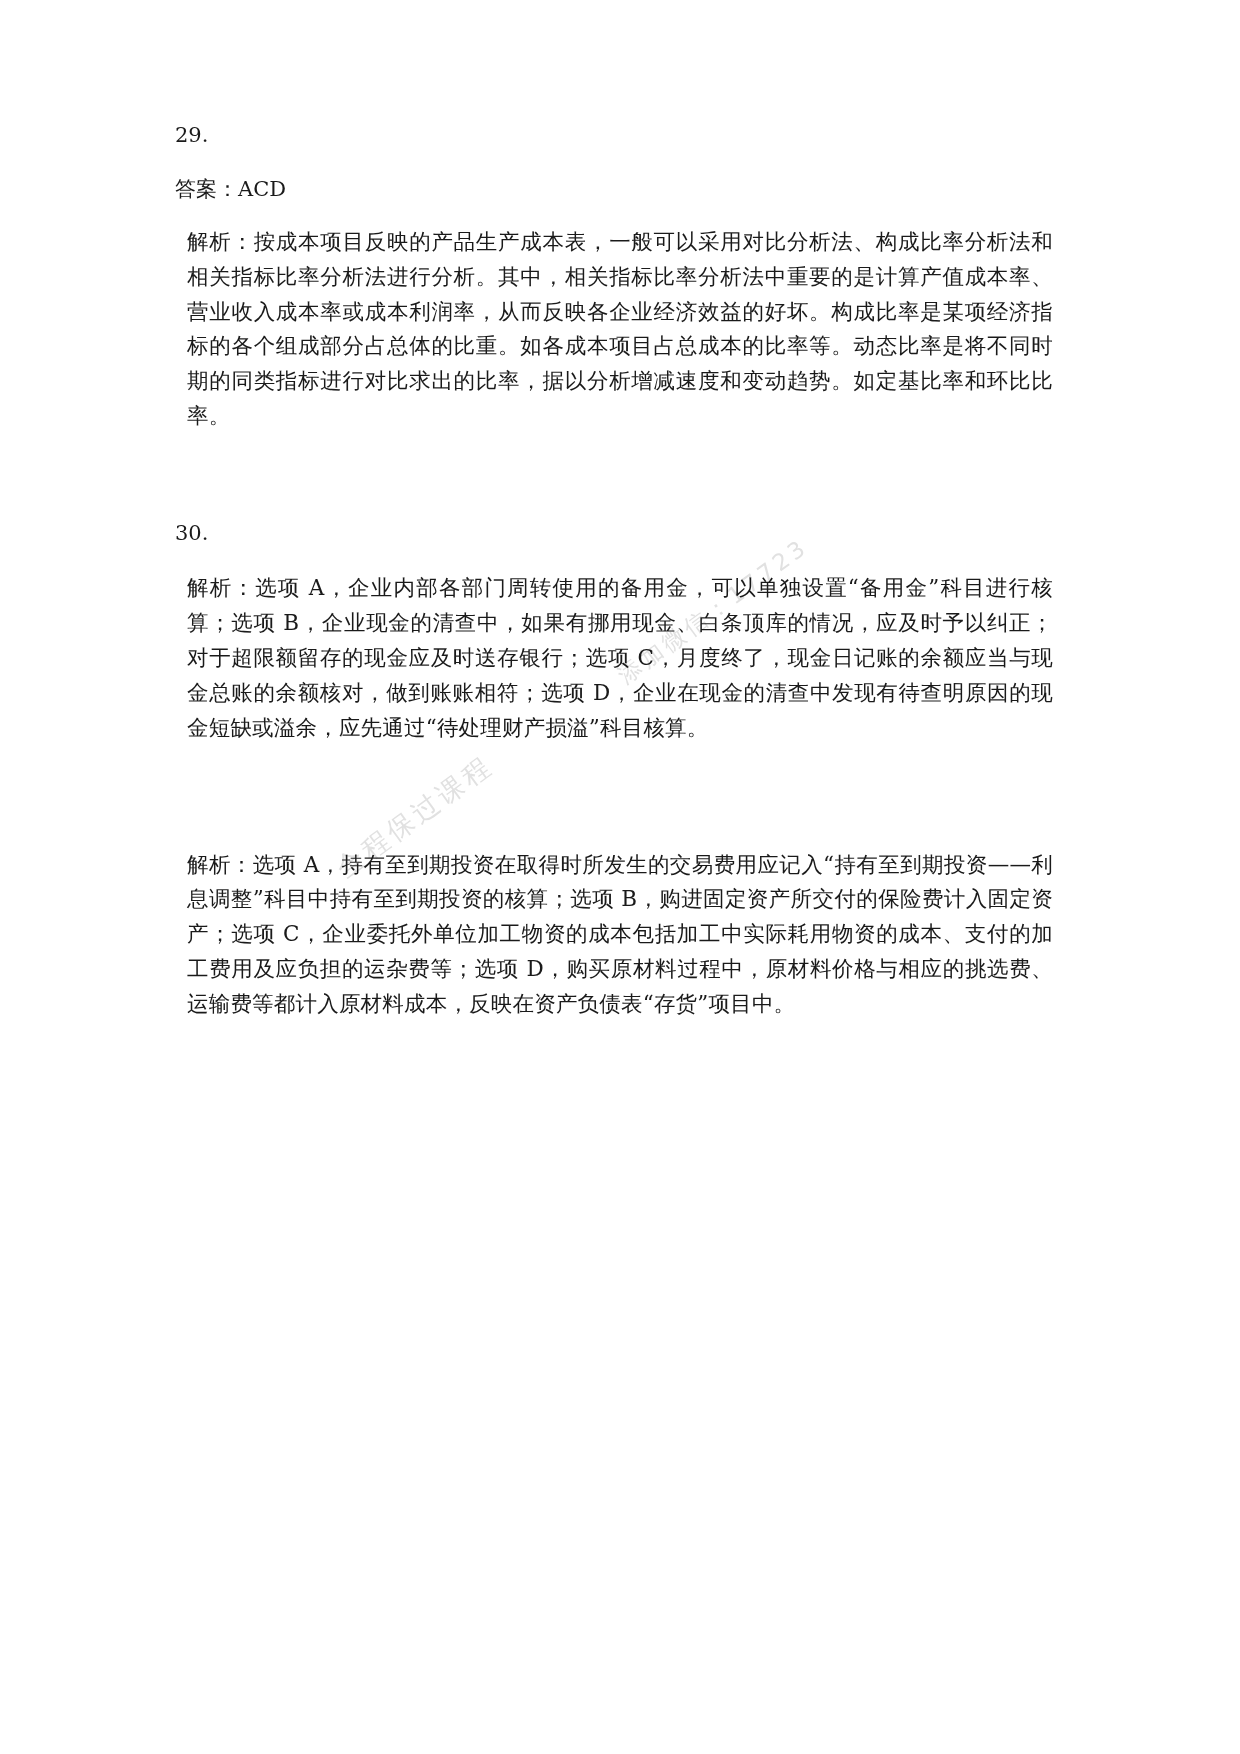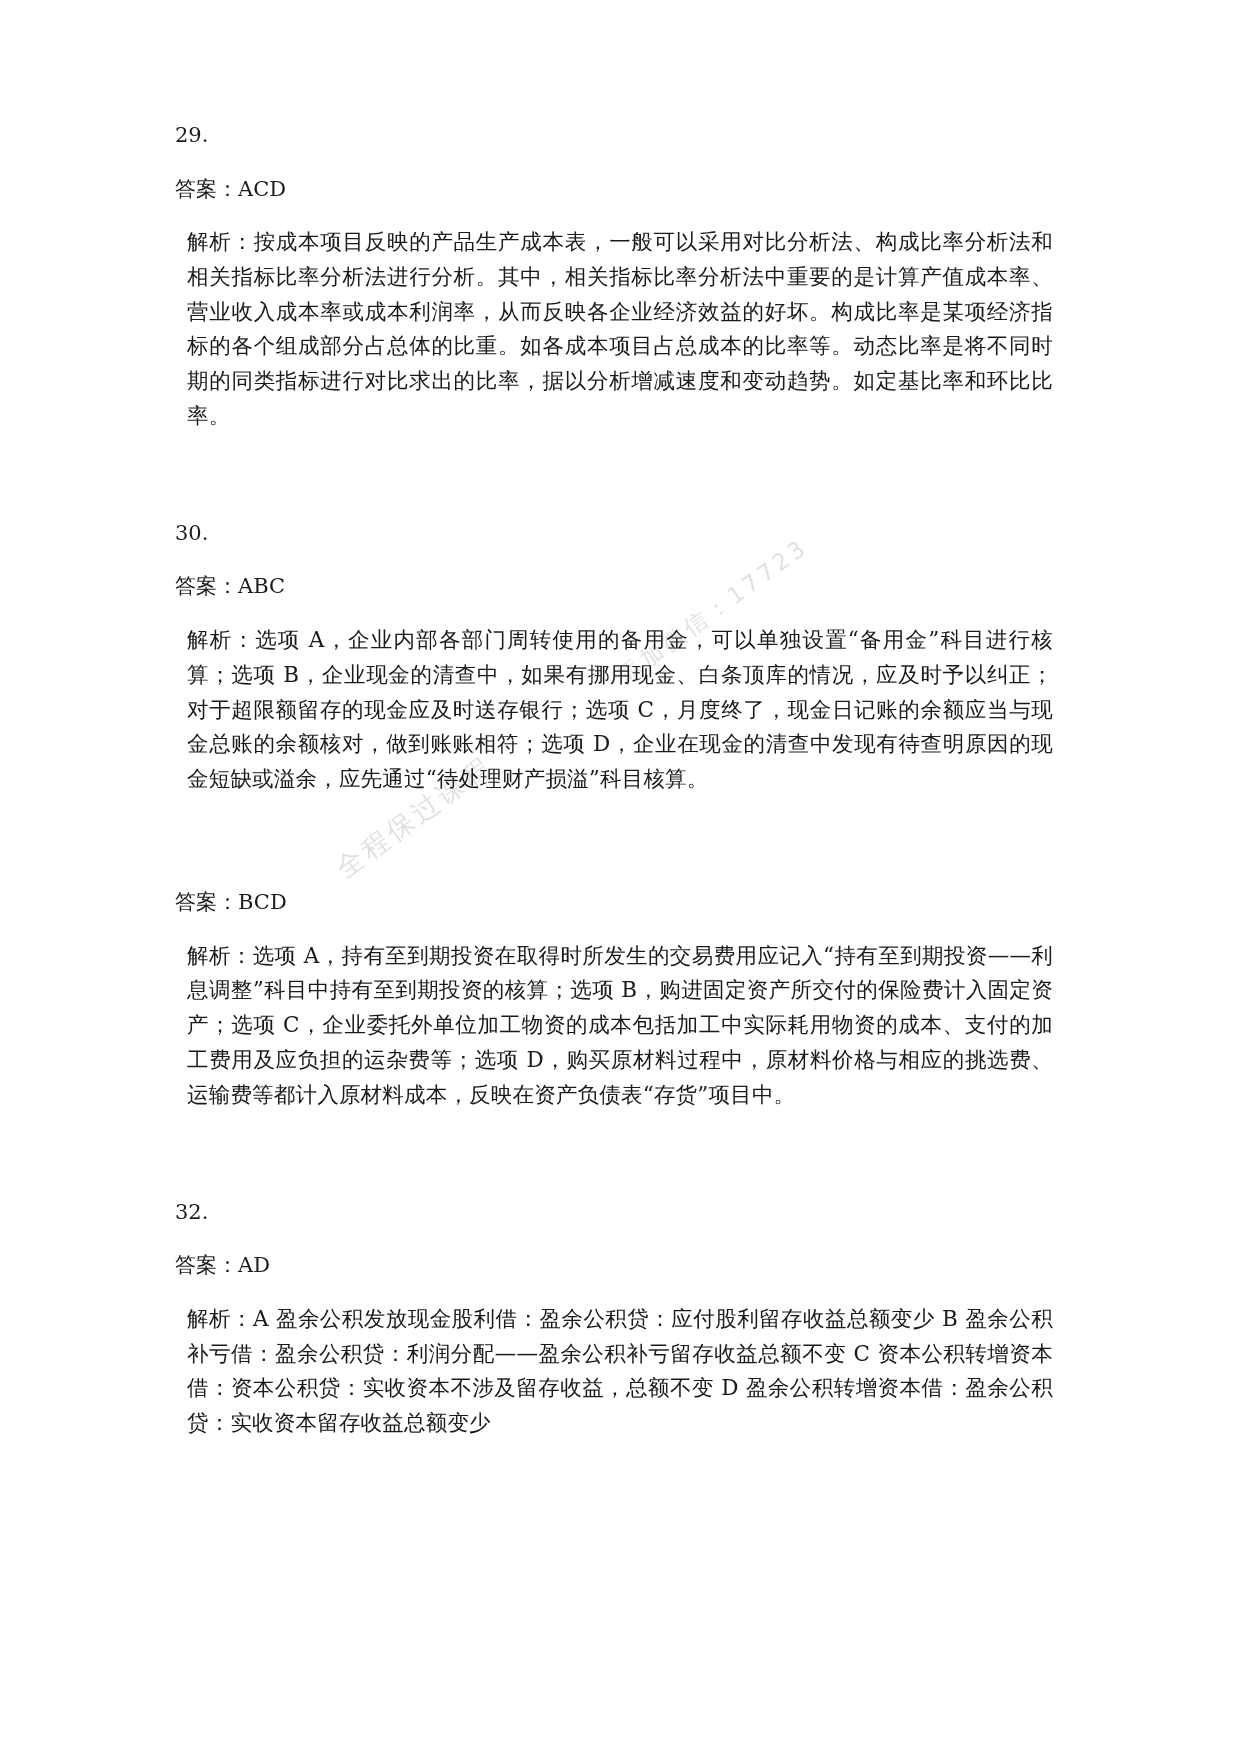--- a/index.html
+++ b/index.html
@@ -88,32 +88,25 @@
   <div class="qblock">
     <p class="qnum">29.</p>
     <p class="ansline"><span class="label">答案：</span><span>ACD</span></p>
     <p class="explain"><span class="label">解析：</span><span>按成本项目反映的产品生产成本表，一般可以采用对比分析法、构成比率分析法和相关指标比率分析法进行分析。其中，相关指标比率分析法中重要的是计算产值成本率、营业收入成本率或成本利润率，从而反映各企业经济效益的好坏。构成比率是某项经济指标的各个组成部分占总体的比重。如各成本项目占总成本的比率等。动态比率是将不同时期的同类指标进行对比求出的比率，据以分析增减速度和变动趋势。如定基比率和环比比率。</span></p>
   </div>
 
   <div class="gap-29"></div>
 
   <div class="qblock">
     <p class="qnum">30.</p>
-    <p class="ansline"><span class="label">答案：</span><span>ABC</span></p>
     <p class="explain"><span class="label">解析：</span><span>选项 A，企业内部各部门周转使用的备用金，可以单独设置“备用金”科目进行核算；选项 B，企业现金的清查中，如果有挪用现金、白条顶库的情况，应及时予以纠正；对于超限额留存的现金应及时送存银行；选项 C，月度终了，现金日记账的余额应当与现金总账的余额核对，做到账账相符；选项 D，企业在现金的清查中发现有待查明原因的现金短缺或溢余，应先通过“待处理财产损溢”科目核算。</span></p>
   </div>
 
   <div class="gap-30"></div>
 
   <div class="qblock">
-    <p class="ansline"><span class="label">答案：</span><span>BCD</span></p>
     <p class="explain"><span class="label">解析：</span><span>选项 A，持有至到期投资在取得时所发生的交易费用应记入“持有至到期投资——利息调整”科目中持有至到期投资的核算；选项 B，购进固定资产所交付的保险费计入固定资产；选项 C，企业委托外单位加工物资的成本包括加工中实际耗用物资的成本、支付的加工费用及应负担的运杂费等；选项 D，购买原材料过程中，原材料价格与相应的挑选费、运输费等都计入原材料成本，反映在资产负债表“存货”项目中。</span></p>
   </div>
 
   <div class="gap-31"></div>
 
-  <div class="qblock">
-    <p class="qnum">32.</p>
-    <p class="ansline"><span class="label">答案：</span><span>AD</span></p>
-    <p class="explain"><span class="label">解析：</span><span>A 盈余公积发放现金股利借：盈余公积贷：应付股利留存收益总额变少 B 盈余公积补亏借：盈余公积贷：利润分配——盈余公积补亏留存收益总额不变 C 资本公积转增资本借：资本公积贷：实收资本不涉及留存收益，总额不变 D 盈余公积转增资本借：盈余公积贷：实收资本留存收益总额变少</span></p>
-  </div>
 
 </div>
 
 </body></html>

